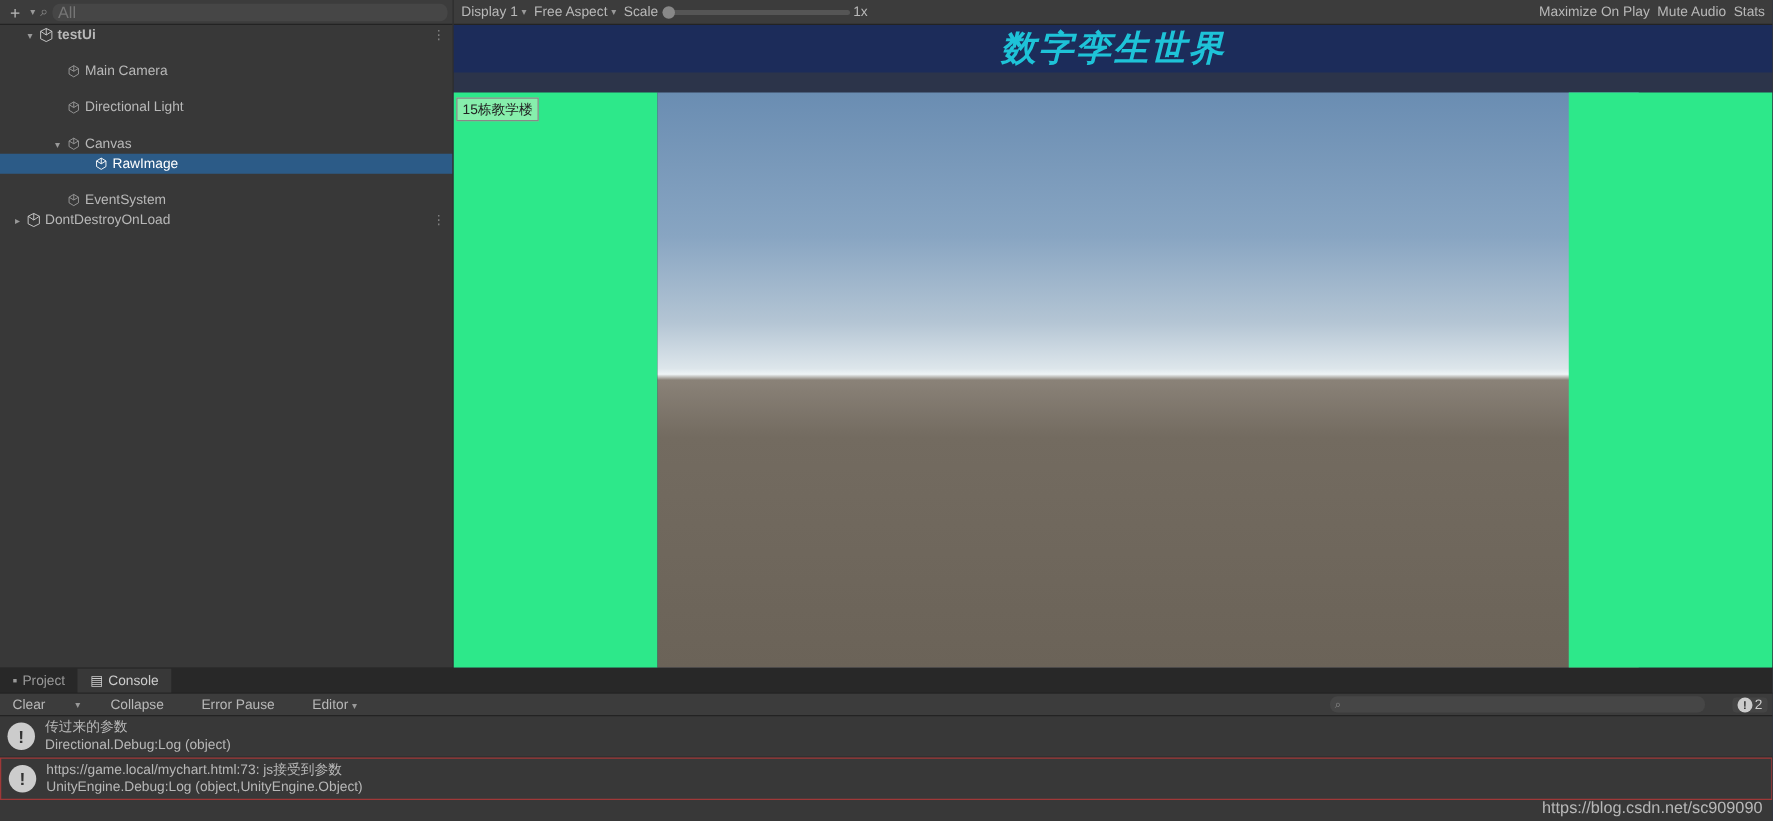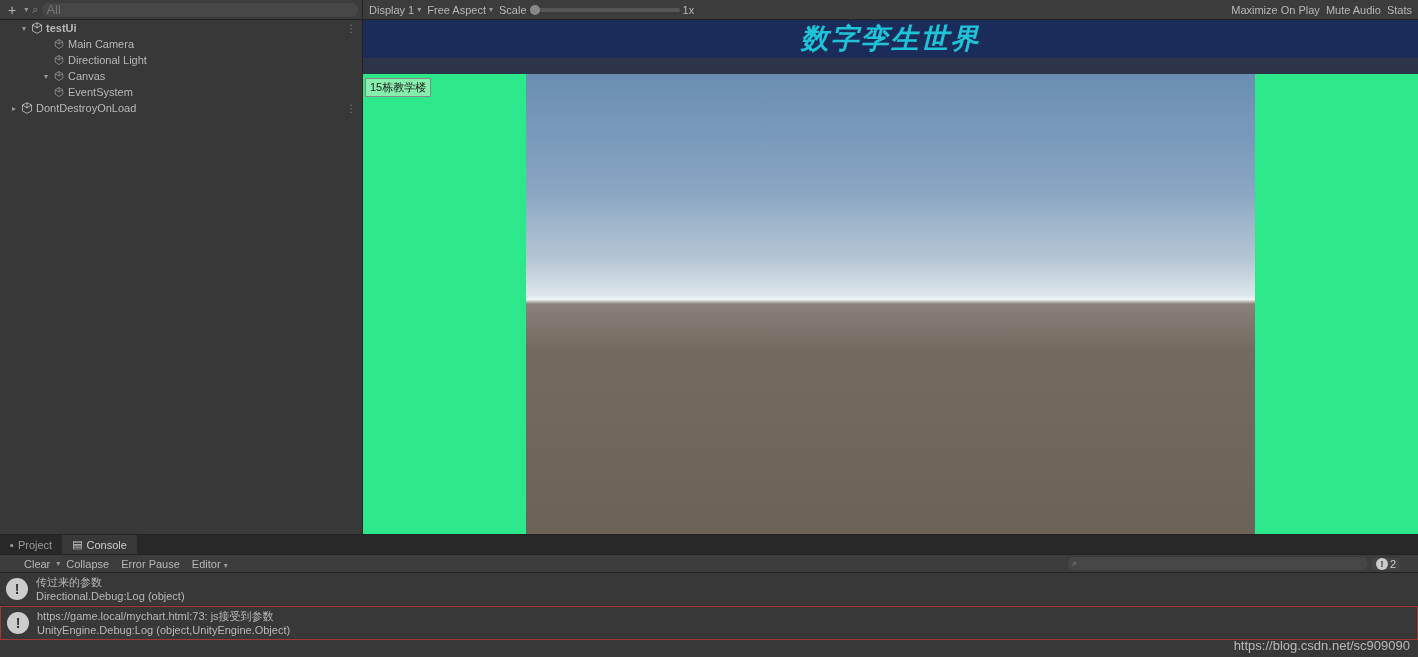--- a/index.html
+++ b/index.html
@@ -12,42 +12,42 @@
 .search-icon { font-size: 11px; color: #888; }
 .search-input { background: #464646; border: none; color: #aaa; font-size: 13px; padding: 1px 4px; flex: 1; border-radius: 6px; height: 14px; }
 .hier-tree { flex: 1; background: #383838; overflow: auto; }
 .tree-item { display: flex; align-items: center; height: 16px; padding: 0 4px; cursor: pointer; position: relative; }
 .tree-item.selected { background: #2c5b87; color: #fff; }
 .tree-item .expand { width: 12px; font-size: 8px; color: #999; text-align: center; }
 .tree-item .icon { width: 14px; display: inline-flex; justify-content: center; color: #b8b8b8; }
 .tree-item .label { margin-left: 2px; font-size: 11px; }
 .tree-item .kebab { position: absolute; right: 6px; color: #888; font-size: 10px; }
 .indent-0 { padding-left: 18px; }
-.indent-1 { padding-left: 40px; }
+.indent-1 { padding-left: 40px; margin-top: 13px; }
 .indent-2 { padding-left: 62px; }
 .bold { font-weight: bold; }
 .game-panel { flex: 1; display: flex; flex-direction: column; background: #383838; }
 .game-toolbar { display: flex; align-items: center; height: 20px; background: #3c3c3c; border-bottom: 1px solid #232323; padding: 0 6px; gap: 6px; font-size: 11px; }
 .toolbar-item { display: flex; align-items: center; gap: 3px; cursor: pointer; justify-content: space-between; }
 .spacer { flex: 1; }
 .scale-slider { width: 150px; height: 4px; background: #555; border-radius: 2px; position: relative; }
 .scale-knob { width: 10px; height: 10px; background: #888; border-radius: 50%; position: absolute; left: 0; top: -3px; }
 .game-view { flex: 1; background: #2c344a; position: relative; }
 .title-banner { position: absolute; top: 0; left: 0; right: 0; height: 38px; background: #1c2c5a; display: flex; align-items: center; justify-content: center; }
 .title-text { color: #1ec3d8; font-size: 28px; font-style: italic; font-family: "SimSun", serif; font-weight: bold; letter-spacing: 2px; }
 .green-left, .green-right { position: absolute; top: 54px; bottom: 0; width: 163px; background: #2de88a; }
 .green-left { left: 0; }
 .green-right { right: 0; }
 .scene-3d { position: absolute; top: 54px; left: 163px; right: 107px; bottom: 0; background: linear-gradient(to bottom, #6a8db2 0%, #88a5c2 25%, #b4c5d4 40%, #dde6eb 48%, #eff4f6 49%, #8a8278 50%, #736b60 60%, #6b6358 100%); }
 .label-tag { position: absolute; top: 58px; left: 2px; background: #86efac; color: #222; font-size: 11px; padding: 1px 4px; border: 1px solid #888; }
 .bottom-area { flex: 1; display: flex; flex-direction: column; background: #383838; border-top: 1px solid #232323; }
 .bottom-tabs { display: flex; height: 20px; background: #282828; align-items: center; border-bottom: 1px solid #232323; }
 .tab { display: flex; align-items: center; gap: 4px; padding: 0 10px; height: 100%; cursor: pointer; font-size: 11px; color: #999; }
 .tab.active { background: #383838; color: #ccc; }
-.console-toolbar { display: flex; align-items: center; height: 18px; background: #3c3c3c; border-bottom: 1px solid #232323; padding: 0 18px; gap: 0; font-size: 11px; }
+.console-toolbar { display: flex; align-items: center; height: 18px; background: #3c3c3c; border-bottom: 1px solid #232323; padding: 0 4px; gap: 18px; font-size: 11px; }
 .console-btn { padding: 1px 6px; cursor: pointer; color: #b8b8b8; }
 .console-search { margin-left: auto; width: 300px; background: #464646; border: none; border-radius: 6px; height: 13px; font-size: 10px; color: #aaa; padding: 0 14px; }
 .search-wrap { position: relative; margin-left: auto; display: flex; align-items: center; }
 .search-wrap .sicon { position: absolute; left: 4px; font-size: 9px; color: #888; }
 .info-badge { display: flex; align-items: center; gap: 2px; background: #444; padding: 0 4px; border-radius: 3px; margin-left: 4px; color: #ccc; }
 .info-badge .circ { width: 12px; height: 12px; background: #ccc; border-radius: 50%; display: flex; align-items: center; justify-content: center; color: #333; font-size: 9px; font-weight: bold; }
 .console-list { flex: 1; overflow: auto; }
 .log-row { display: flex; align-items: center; min-height: 32px; padding: 2px 6px; border-bottom: 1px solid #2f2f2f; font-size: 11px; }
 .log-row.highlighted { border: 1px solid #a03838; }
 .log-icon { width: 22px; height: 22px; background: #ccc; border-radius: 50%; display: flex; align-items: center; justify-content: center; color: #333; font-size: 14px; font-weight: bold; margin-right: 8px; flex-shrink: 0; }
@@ -99,20 +99,29 @@
       </div>
       <div class="tree-item indent-1">
         <span class="expand">▾</span>
         <span class="icon">
             <svg class="cube" viewBox="0 0 16 16">
               <path d="M8 2 L13 5 L13 11 L8 14 L3 11 L3 5 Z M8 2 L8 8 M3 5 L8 8 L13 5" stroke="#999" fill="none"></path>
             </svg>
           </span>
         <span class="label">Canvas</span>
       </div>
+      <div class="tree-item indent-2 selected">
+        <span class="expand"></span>
+        <span class="icon">
+            <svg class="cube" viewBox="0 0 16 16">
+              <path d="M8 2 L13 5 L13 11 L8 14 L3 11 L3 5 Z M8 2 L8 8 M3 5 L8 8 L13 5" stroke="#fff" fill="none"></path>
+            </svg>
+          </span>
+        <span class="label">RawImage</span>
+      </div>
       <div class="tree-item indent-1">
         <span class="expand"></span>
         <span class="icon">
             <svg class="cube" viewBox="0 0 16 16">
               <path d="M8 2 L13 5 L13 11 L8 14 L3 11 L3 5 Z M8 2 L8 8 M3 5 L8 8 L13 5" stroke="#999" fill="none"></path>
             </svg>
           </span>
         <span class="label">EventSystem</span>
       </div>
       <div class="tree-item indent-0" style="padding-left:8px">

